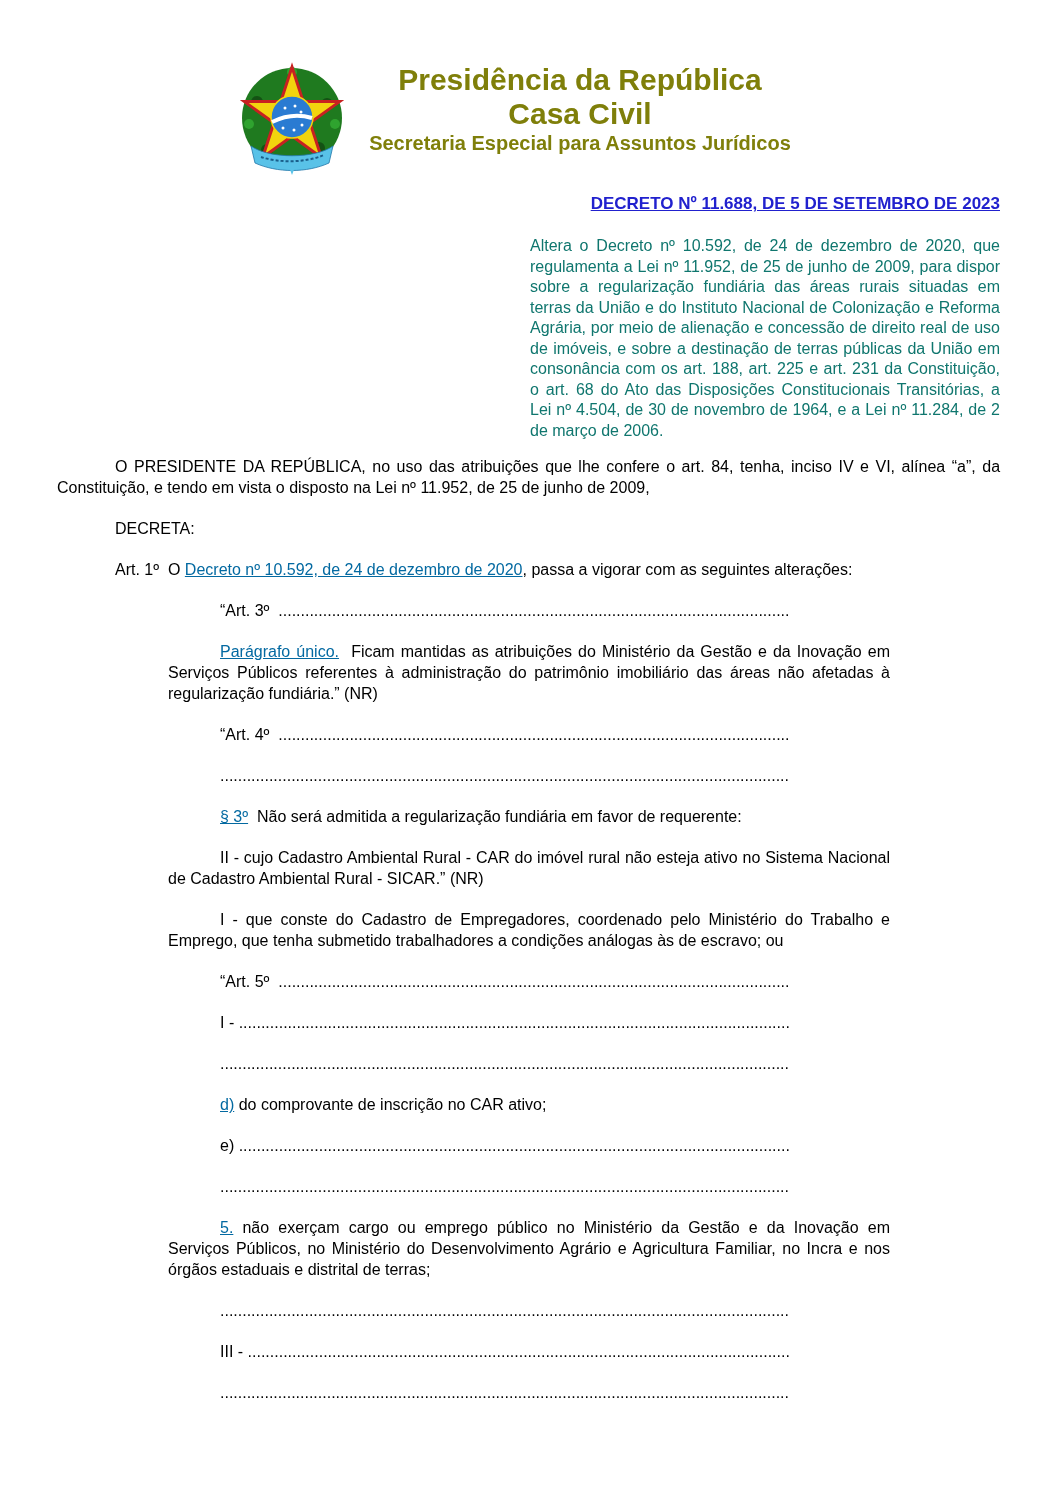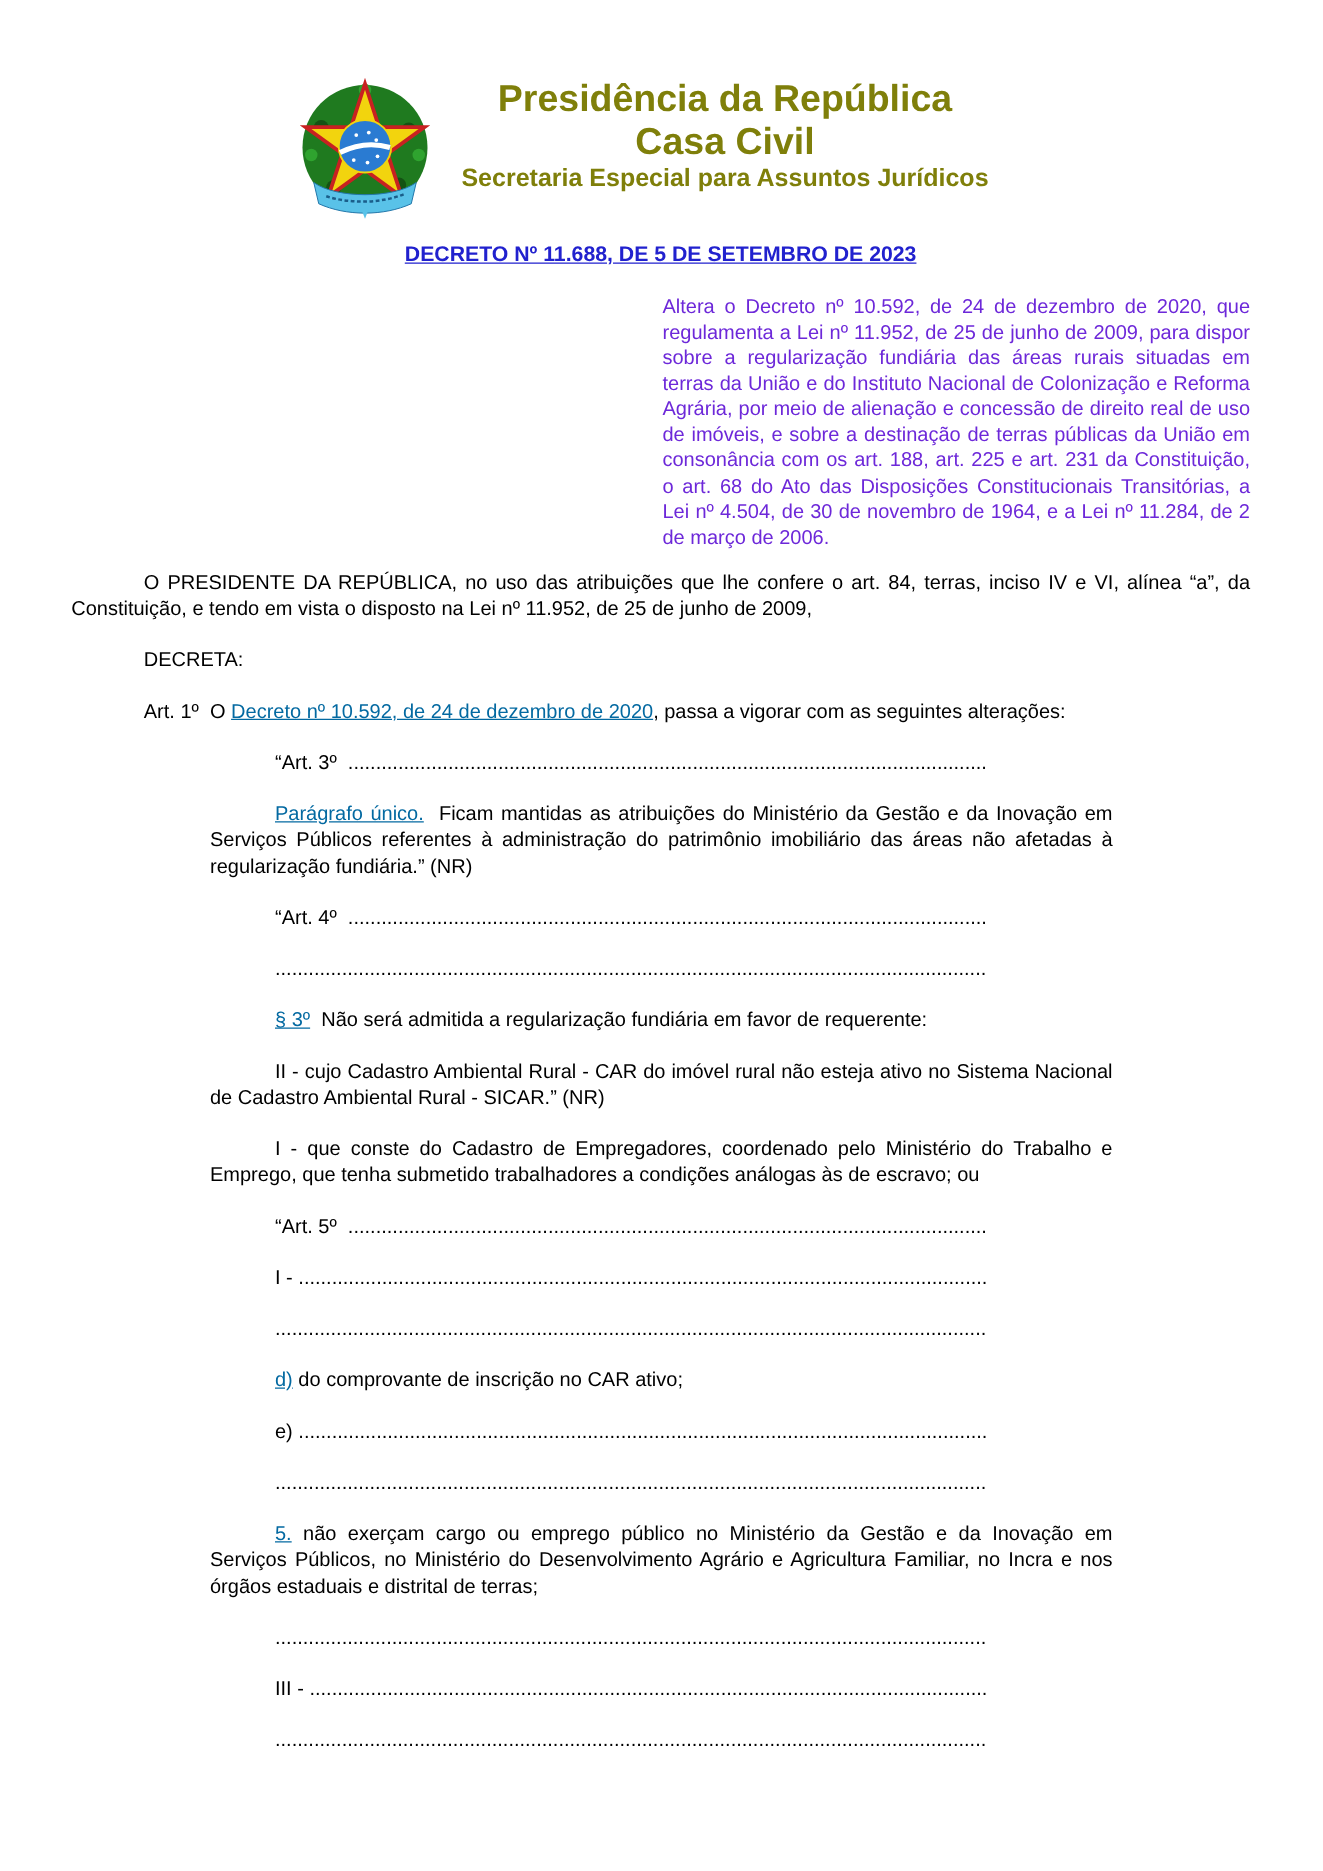--- a/index.html
+++ b/index.html
@@ -12,28 +12,28 @@
 
   
   header { position: relative; min-height: 115px; }
   .logo { position: absolute; left: 180px; top: 0; width: 110px; height: 115px; }
   .header-text { margin-left: 103px; width: 840px; text-align: center; color: #7f7f0a; }
   .h-title    { font-size: 30px; line-height: 36px; font-weight: bold; margin: 2px 0 0; }
   .h-sub1     { font-size: 30px; line-height: 29px; font-weight: bold; margin: 1px 0 0; }
   .h-sub2     { font-size: 20px; line-height: 26px; font-weight: bold; margin: 2px 0 0; }
 
   .decree-title {
-    margin: 16px 0 0; text-align: center;
+    margin: 16px 0 0; text-align: right;
     color: #2121ce; font-weight: bold; font-size: 17px; line-height: 21px;
   }
   .decree-title span { text-decoration: underline; }
 
   .ementa {
     margin: 22px 0 0 473px; width: 470px;
-    color: #6d28d9; text-align: justify; line-height: 20.5px;
+    color: #0f766e; text-align: justify; line-height: 20.5px;
   }
 
   p { margin: 20px 0 0; }
   .body-p { text-align: justify; text-indent: 58px; }
   .preamble { margin-top: 15px; }
   b { font-weight: normal; }
 
   a.lnk { color: #0369a1; text-decoration: underline; cursor: pointer; }
 
   
@@ -78,21 +78,21 @@
       <div class="h-sub2">Secretaria Especial para Assuntos Jurídicos</div>
     </div>
   </header>
 
   <div class="decree-title">
     <span>DECRETO Nº 11.688, DE 5 DE SETEMBRO DE 2023</span>
   </div>
 
   <p class="ementa">Altera o Decreto nº 10.592, de 24 de dezembro de 2020, que regulamenta a Lei nº 11.952, de 25 de junho de 2009, para dispor sobre a regularização fundiária das áreas rurais situadas em terras da União e do Instituto Nacional de Colonização e Reforma Agrária, por meio de alienação e concessão de direito real de uso de imóveis, e sobre a destinação de terras públicas da União em consonância com os art. 188, art. 225 e art. 231 da Constituição, o art. 68 do Ato das Disposições Constitucionais Transitórias, a Lei nº 4.504, de 30 de novembro de 1964, e a Lei nº 11.284, de 2 de março de 2006.</p>
 
-  <p class="body-p preamble"><b>O PRESIDENTE DA REPÚBLICA</b><span>, no uso das atribuições que lhe confere o art. 84, </span><b>terras</b><span>, inciso IV e VI, alínea “a”, da Constituição, e tendo em vista o disposto na Lei nº 11.952, de 25 de junho de 2009,</span></p>
+  <p class="body-p preamble"><b>O PRESIDENTE DA REPÚBLICA</b><span>, no uso das atribuições que lhe confere o art. 84, </span><b>tenha</b><span>, inciso IV e VI, alínea “a”, da Constituição, e tendo em vista o disposto na Lei nº 11.952, de 25 de junho de 2009,</span></p>
 
   <p class="body-p"><b>DECRETA</b><span>:</span></p>
 
   <p class="body-p"><span>Art. 1º&nbsp; O </span><a class="lnk">Decreto nº 10.592, de 24 de dezembro de 2020</a><span>, passa a vigorar com as seguintes alterações:</span></p>
 
   <div class="dotline"><span>“Art. 3º  </span><span>..............................................................................................................................................................</span></div>
 
   <p class="q"><a class="lnk">Parágrafo único.</a><span>&nbsp; Ficam mantidas as atribuições do Ministério da Gestão e da Inovação em Serviços Públicos referentes à administração do patrimônio imobiliário das áreas não afetadas à regularização fundiária.” (NR)</span></p>
 
   <div class="dotline"><span>“Art. 4º  </span><span>..............................................................................................................................................................</span></div>

